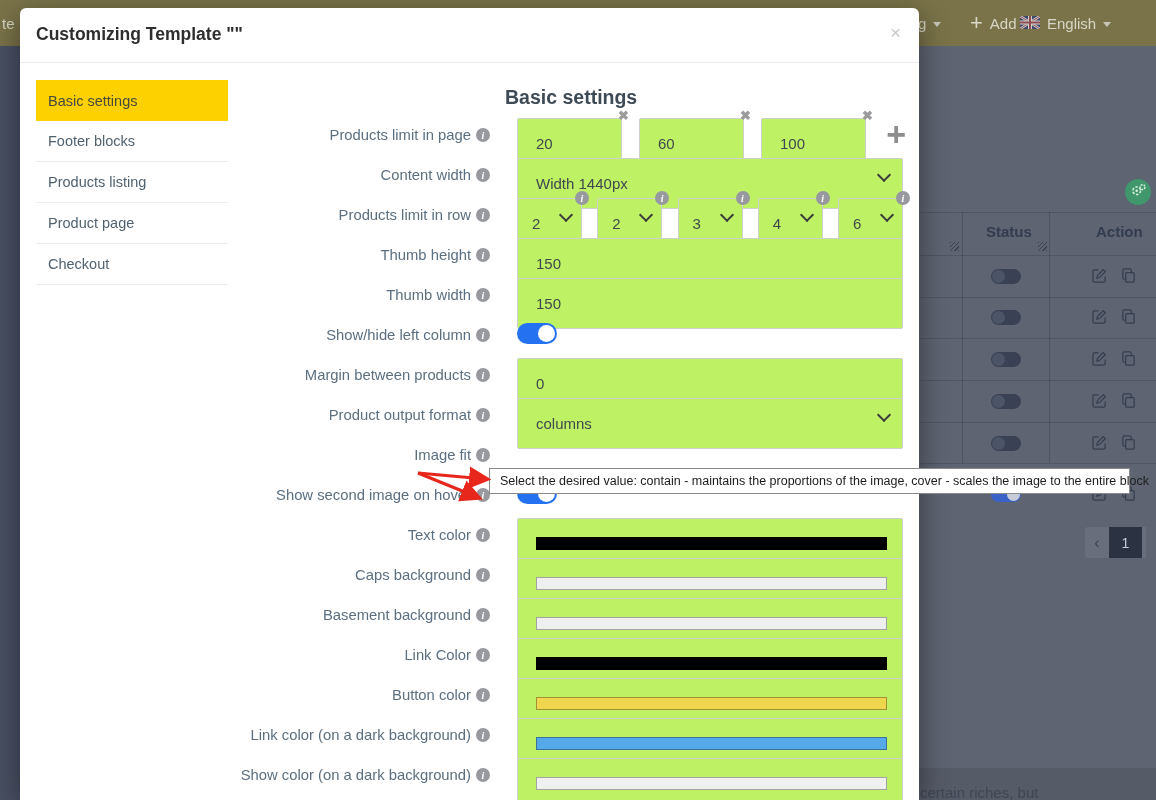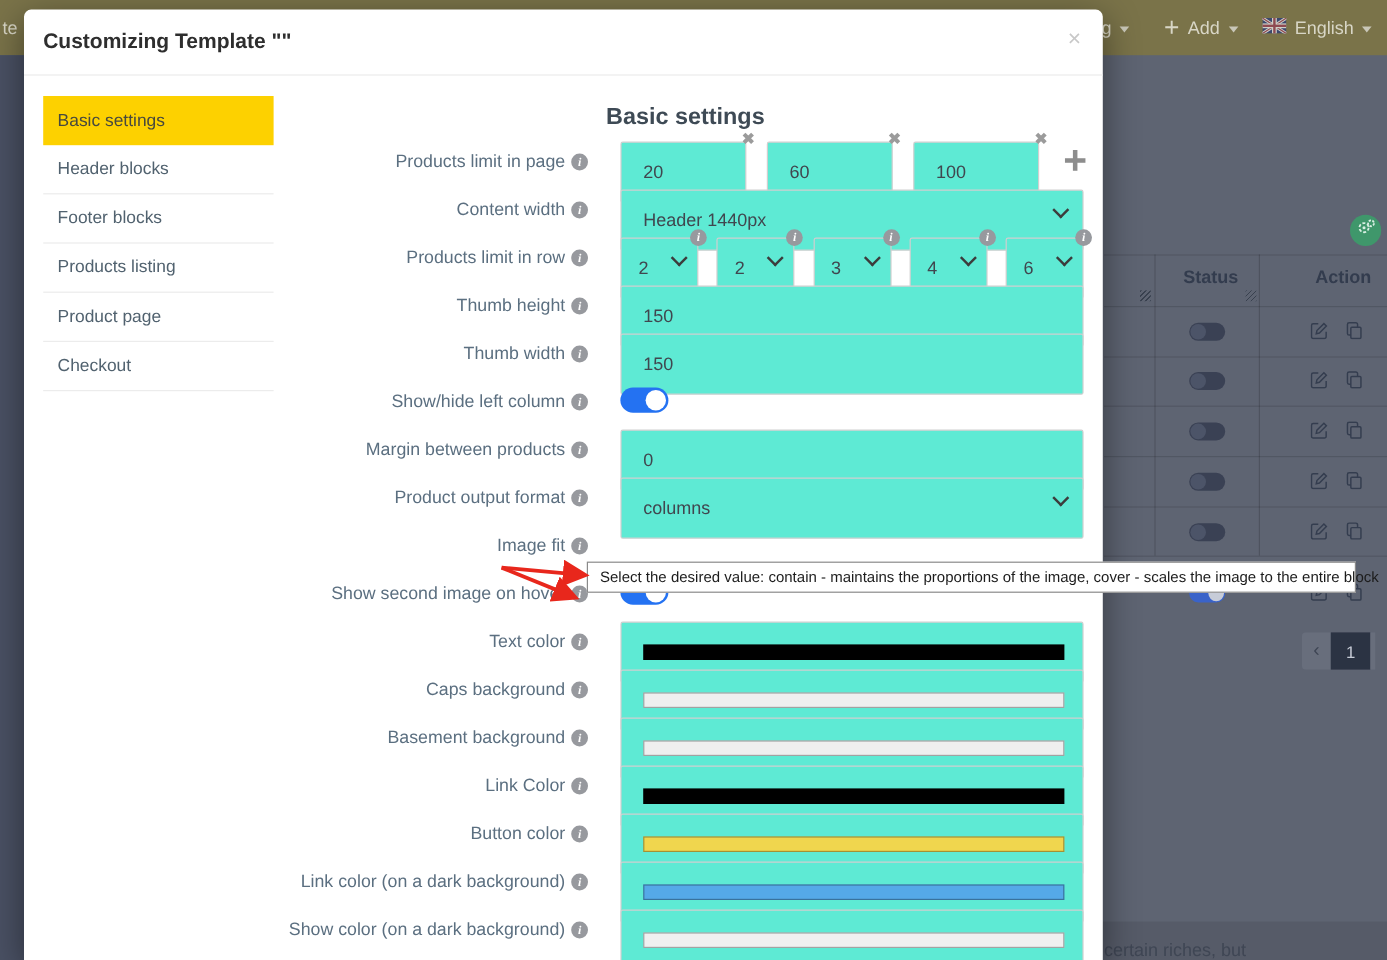--- a/index.html
+++ b/index.html
@@ -51,21 +51,21 @@
   .flabel{width:244px;margin-top:9px;display:inline-flex;justify-content:flex-end;align-items:center;
     gap:5px;font-size:14.8px;color:#5b6f80;white-space:nowrap;}
   .fctrl{margin-left:27px;width:386px;position:relative;}
   .fctrl.flexrow{display:flex;}
   .fctrl.spread{display:flex;justify-content:space-between;}
   .info{display:inline-flex;flex:none;width:14px;height:14px;border-radius:50%;background:#97999e;
     color:#fff;font-size:10px;font-weight:700;font-style:italic;align-items:center;justify-content:center;
     font-family:"Liberation Serif",serif;cursor:pointer;}
   .info.corner{position:absolute;top:-7px;right:-7px;}
   .inp{box-sizing:border-box;height:51px;width:100%;border:1px solid #cfcfcf;border-radius:2px;
-    background:#5eead4;font-size:15px;color:#40474f;display:flex;align-items:center;padding-left:18px;}
+    background:#bef264;font-size:15px;color:#40474f;display:flex;align-items:center;padding-left:18px;}
   .inp.mini{width:105px;}
   .mini-wrap{position:relative;width:105px;margin-right:17px;}
   .x-btn{position:absolute;top:-10px;right:-7px;color:#9b9b9b;font-weight:700;font-size:13px;cursor:pointer;}
   .plus-btn{position:absolute;right:-3px;top:-1px;font-size:34px;font-weight:700;color:#8d8d8d;
     line-height:34px;cursor:pointer;}
   .sel{position:relative;padding-right:28px;cursor:pointer;}
   .chev{position:absolute;right:13px;top:11px;width:8px;height:8px;
     border-right:2px solid #3c3c3c;border-bottom:2px solid #3c3c3c;transform:rotate(45deg);}
   .sel-wrap{position:relative;width:65px;}
   .sel.mini-sel{width:65px;padding-left:14px;}
@@ -90,21 +90,21 @@
   </div>
   <div class="tb-item" style="left:918px">
     <span>g</span>
     <span class="tb-caret"></span>
   </div>
   <div class="tb-item" style="left:970px">
     <span class="tb-plus">+</span>
     <span>Add</span>
     <span class="tb-caret"></span>
   </div>
-  <div class="tb-item" style="left:1052px">
+  <div class="tb-item" style="left:1020px">
     <span><svg width="20" height="13" viewBox="0 0 20 13">
           <rect width="20" height="13" fill="#3c486e"></rect>
           <path d="M0 0L20 13M20 0L0 13" stroke="#cfd0c8" stroke-width="2.6"></path>
           <path d="M0 0L20 13M20 0L0 13" stroke="#8f4a52" stroke-width="1"></path>
           <rect x="8" width="4" height="13" fill="#cfd0c8"></rect>
           <rect y="4.5" width="20" height="4" fill="#cfd0c8"></rect>
           <rect x="9" width="2" height="13" fill="#8f4a52"></rect>
           <rect y="5.5" width="20" height="2" fill="#8f4a52"></rect>
         </svg></span>
     <span>English</span>
@@ -227,23 +227,20 @@
 
 <div class="modal">
   <div class="m-title">Customizing Template ""</div>
   <div class="m-close">×</div>
   <div class="m-divider"></div>
   <div class="sidebar">
       <div class="side-item active">
         <span>Basic settings</span>
       </div>
       <div class="side-item">
-        <span>Header blocks</span>
-      </div>
-      <div class="side-item">
         <span>Footer blocks</span>
       </div>
       <div class="side-item">
         <span>Products listing</span>
       </div>
       <div class="side-item">
         <span>Product page</span>
       </div>
       <div class="side-item">
         <span>Checkout</span>
@@ -272,21 +269,21 @@
           <span class="plus-btn">+</span>
         </div>
       </div>
       <div class="frow">
         <div class="flabel">
           <span>Content width</span>
           <span class="info">i</span>
         </div>
         <div class="fctrl">
           <div class="inp sel">
-            <span>Header 1440px</span>
+            <span>Width 1440px</span>
             <span class="chev"></span>
           </div>
         </div>
       </div>
       <div class="frow">
         <div class="flabel">
           <span>Products limit in row</span>
           <span class="info">i</span>
         </div>
         <div class="fctrl spread">

